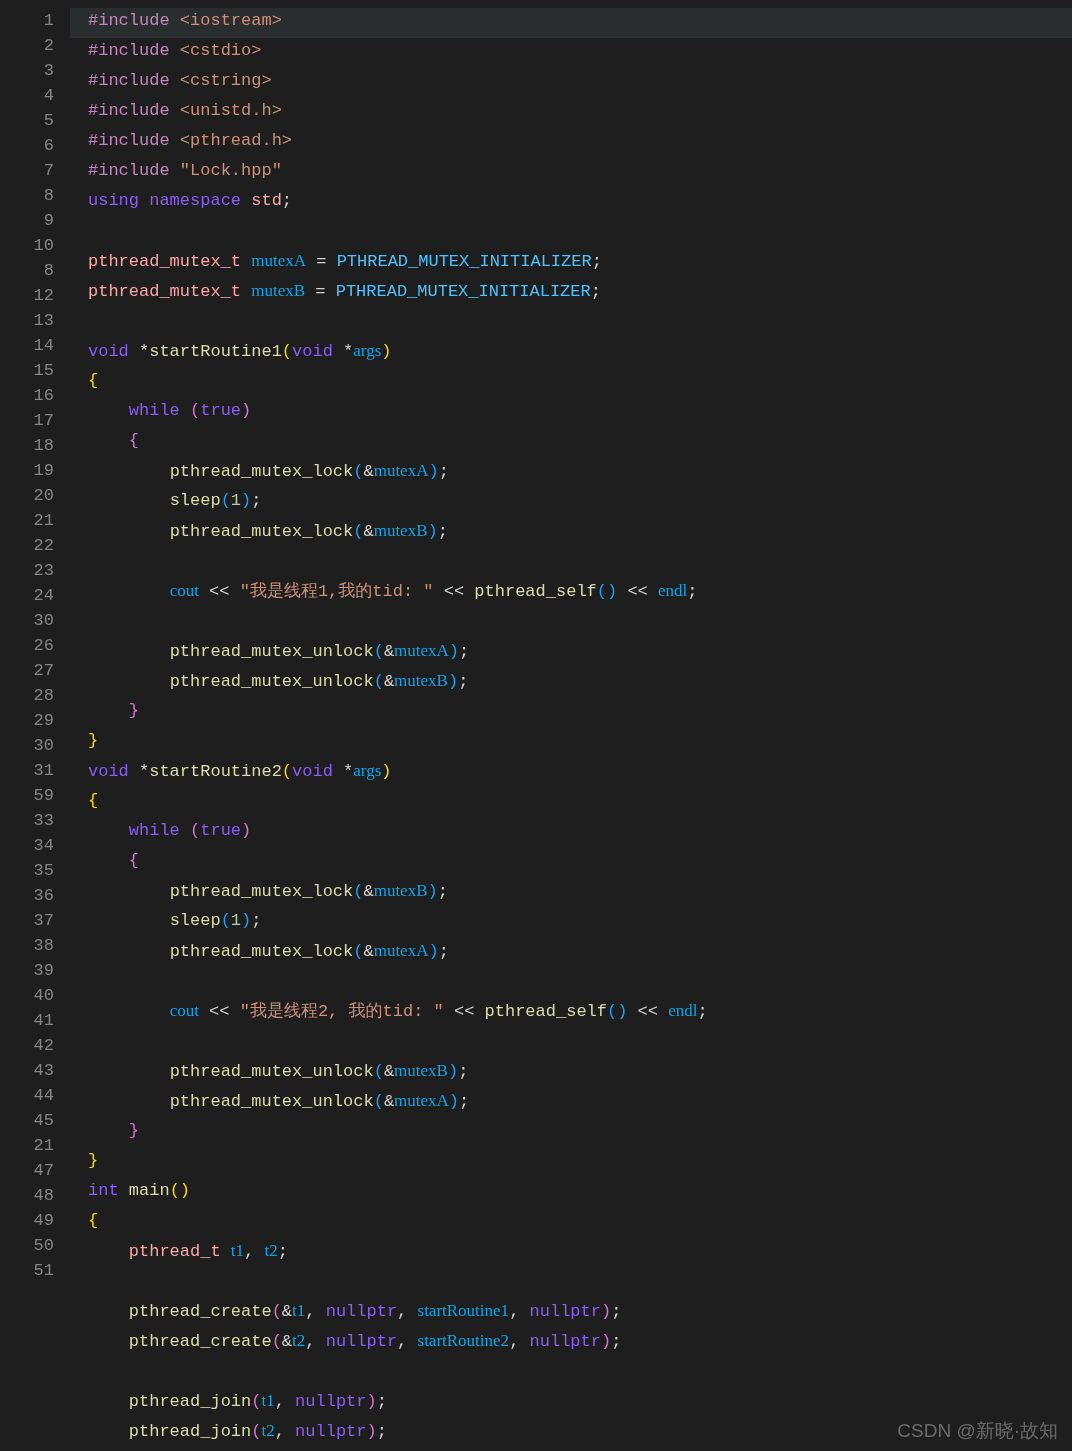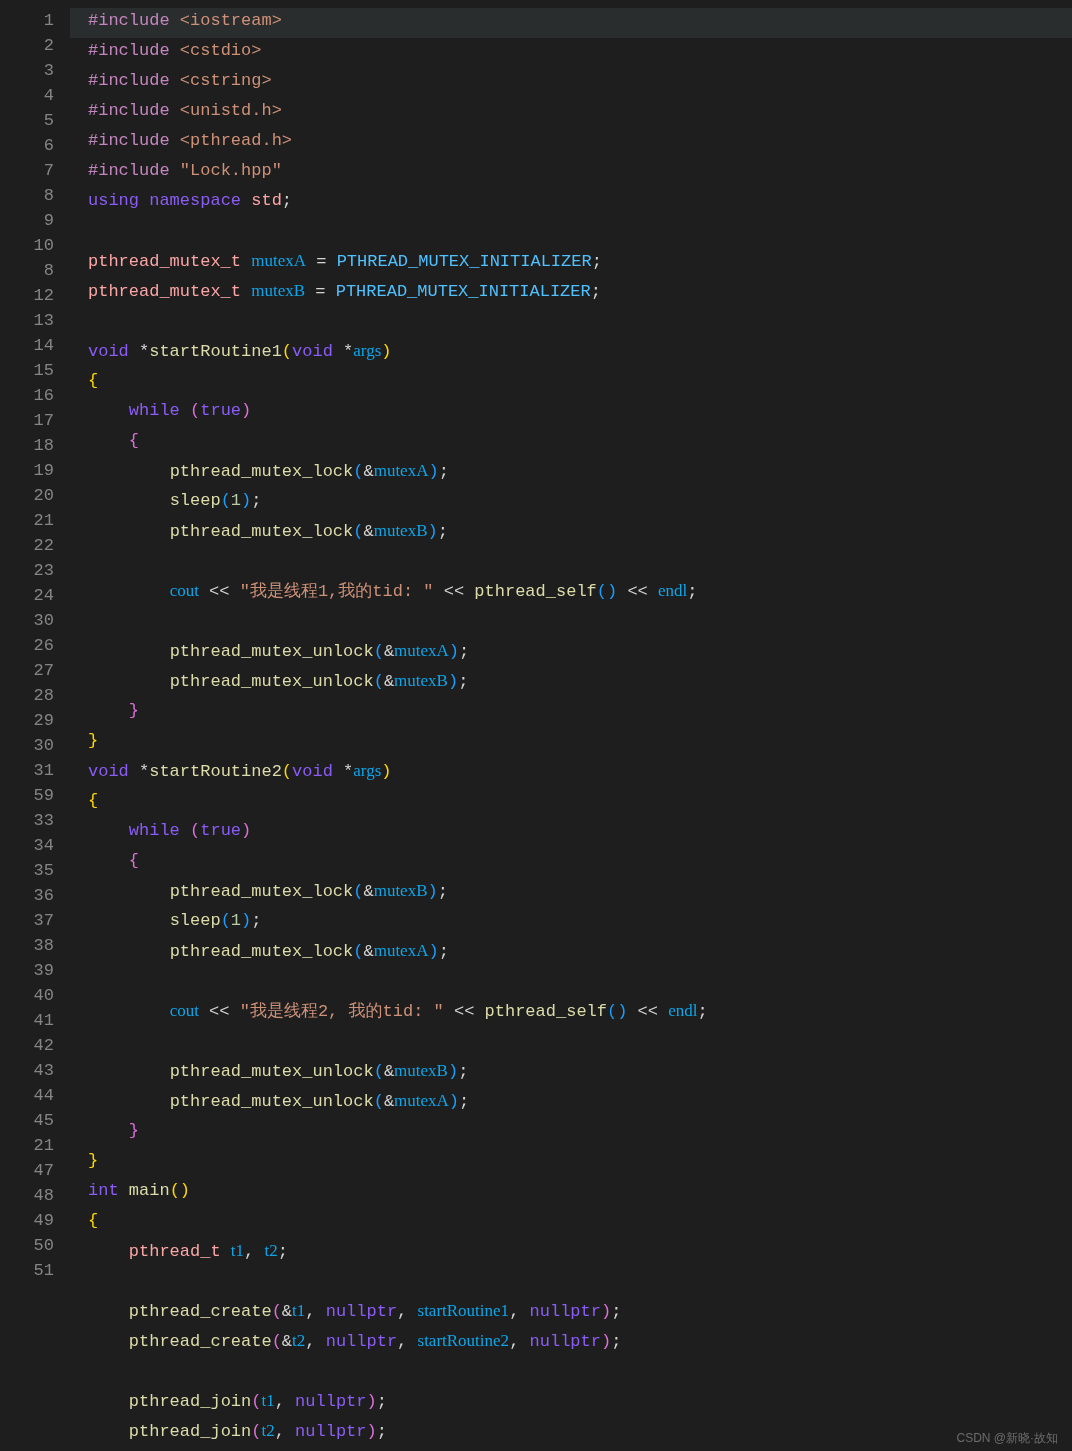--- a/index.html
+++ b/index.html
@@ -41,24 +41,24 @@
 .var { color: #0ea5e9; font-family: Liberation Serif, serif; }
 .const { color: #4fc1ff; }
 .num { color: #b5cea8; }
 .op { color: #d4d4d4; }
 .punct { color: #d4d4d4; }
 .brace { color: #ffd700; }
 .brace2 { color: #da70d6; }
 .brace3 { color: #179fff; }
 .watermark {
   position: absolute;
-  bottom: 0;
+  bottom: 8px;
   right: 14px;
   color: rgba(200,200,200,0.45);
-  font-size: 12px;
+  font-size: 19px;
   font-family: sans-serif;
 }
 </style>
 </head>
 <body>
 
 <div class="editor">
   <div class="gutter">
       <div class="ln">1</div>
       <div class="ln">2</div>

